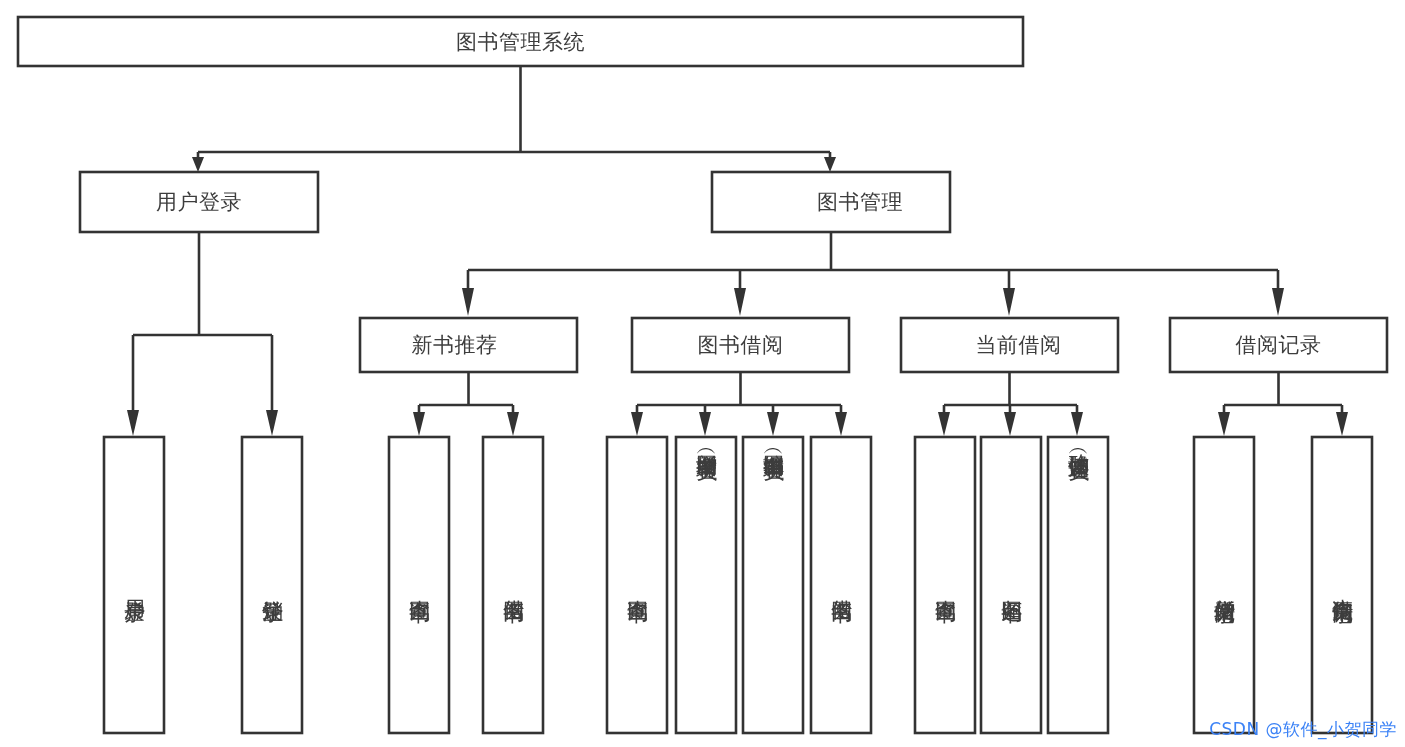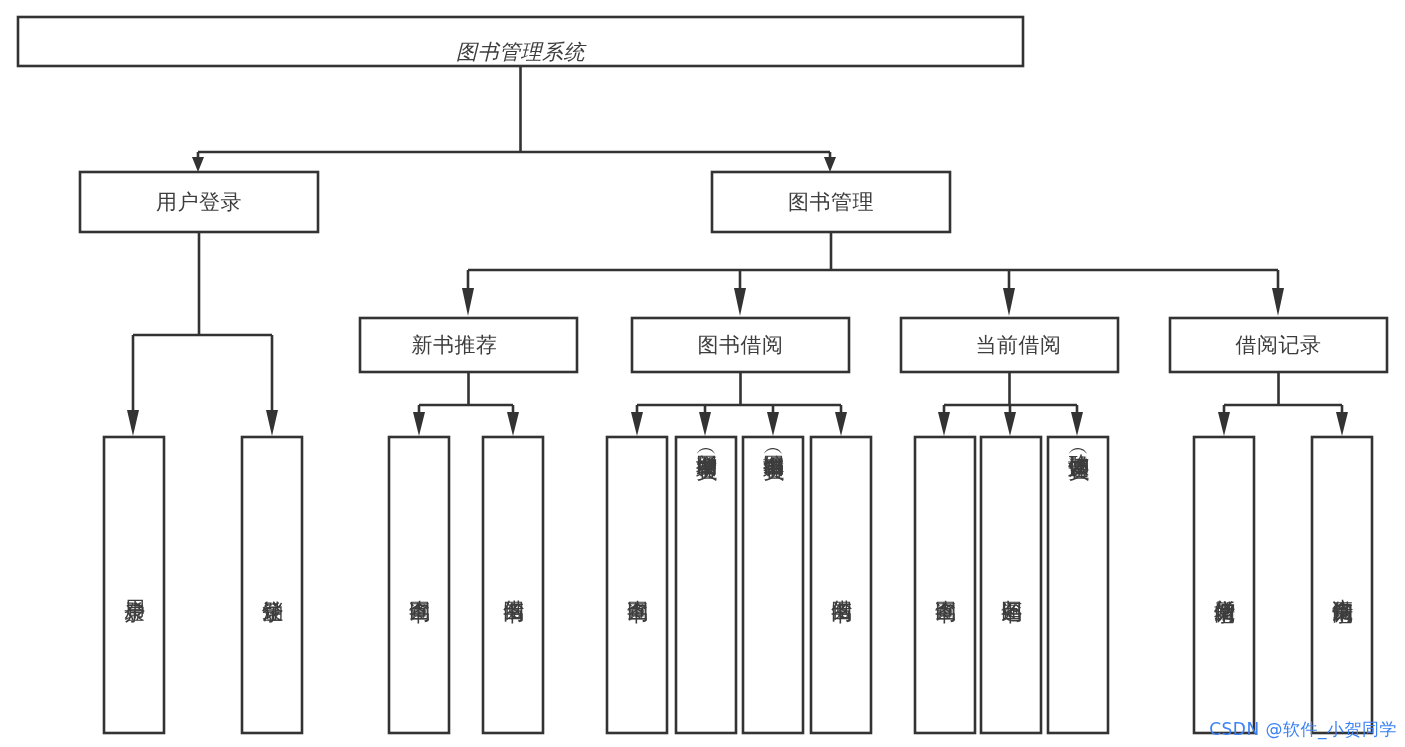--- a/index.html
+++ b/index.html
@@ -178,29 +178,29 @@
     <rect class="node-box" x="811" y="437" width="60" height="296"></rect>
 
     <rect class="node-box" x="915" y="437" width="60" height="296"></rect>
     <rect class="node-box" x="981" y="437" width="60" height="296"></rect>
     <rect class="node-box" x="1048" y="437" width="60" height="296"></rect>
 
     <rect class="node-box" x="1194" y="437" width="60" height="296"></rect>
     <rect class="node-box" x="1312" y="437" width="60" height="296"></rect>
   </svg>
 
-  <div class="horiz-label-wrap" style="left:18px; top:27px; width:1005px; height:49px;font-style:italic;">
+  <div class="horiz-label-wrap" style="left:18px; top:17px; width:1005px; height:49px;">
     <span class="horiz-label">图书管理系统</span>
   </div>
 
   <div class="horiz-label-wrap" style="left:80px; top:172px; width:238px; height:60px;">
     <span class="horiz-label">用户登录</span>
   </div>
 
-  <div class="horiz-label-wrap" style="left:712px; top:172px; width:238px; height:60px;">
+  <div class="horiz-label-wrap" style="left:712px; top:172px; width:238px; height:60px;padding-left:29px;">
     <span class="horiz-label">图书管理</span>
   </div>
 
   <div class="horiz-label-wrap" style="left:360px; top:318px; width:189px; height:54px;">
     <span class="horiz-label">新书推荐</span>
   </div>
 
   <div class="horiz-label-wrap" style="left:632px; top:318px; width:217px; height:54px;">
     <span class="horiz-label">图书借阅</span>
   </div>

